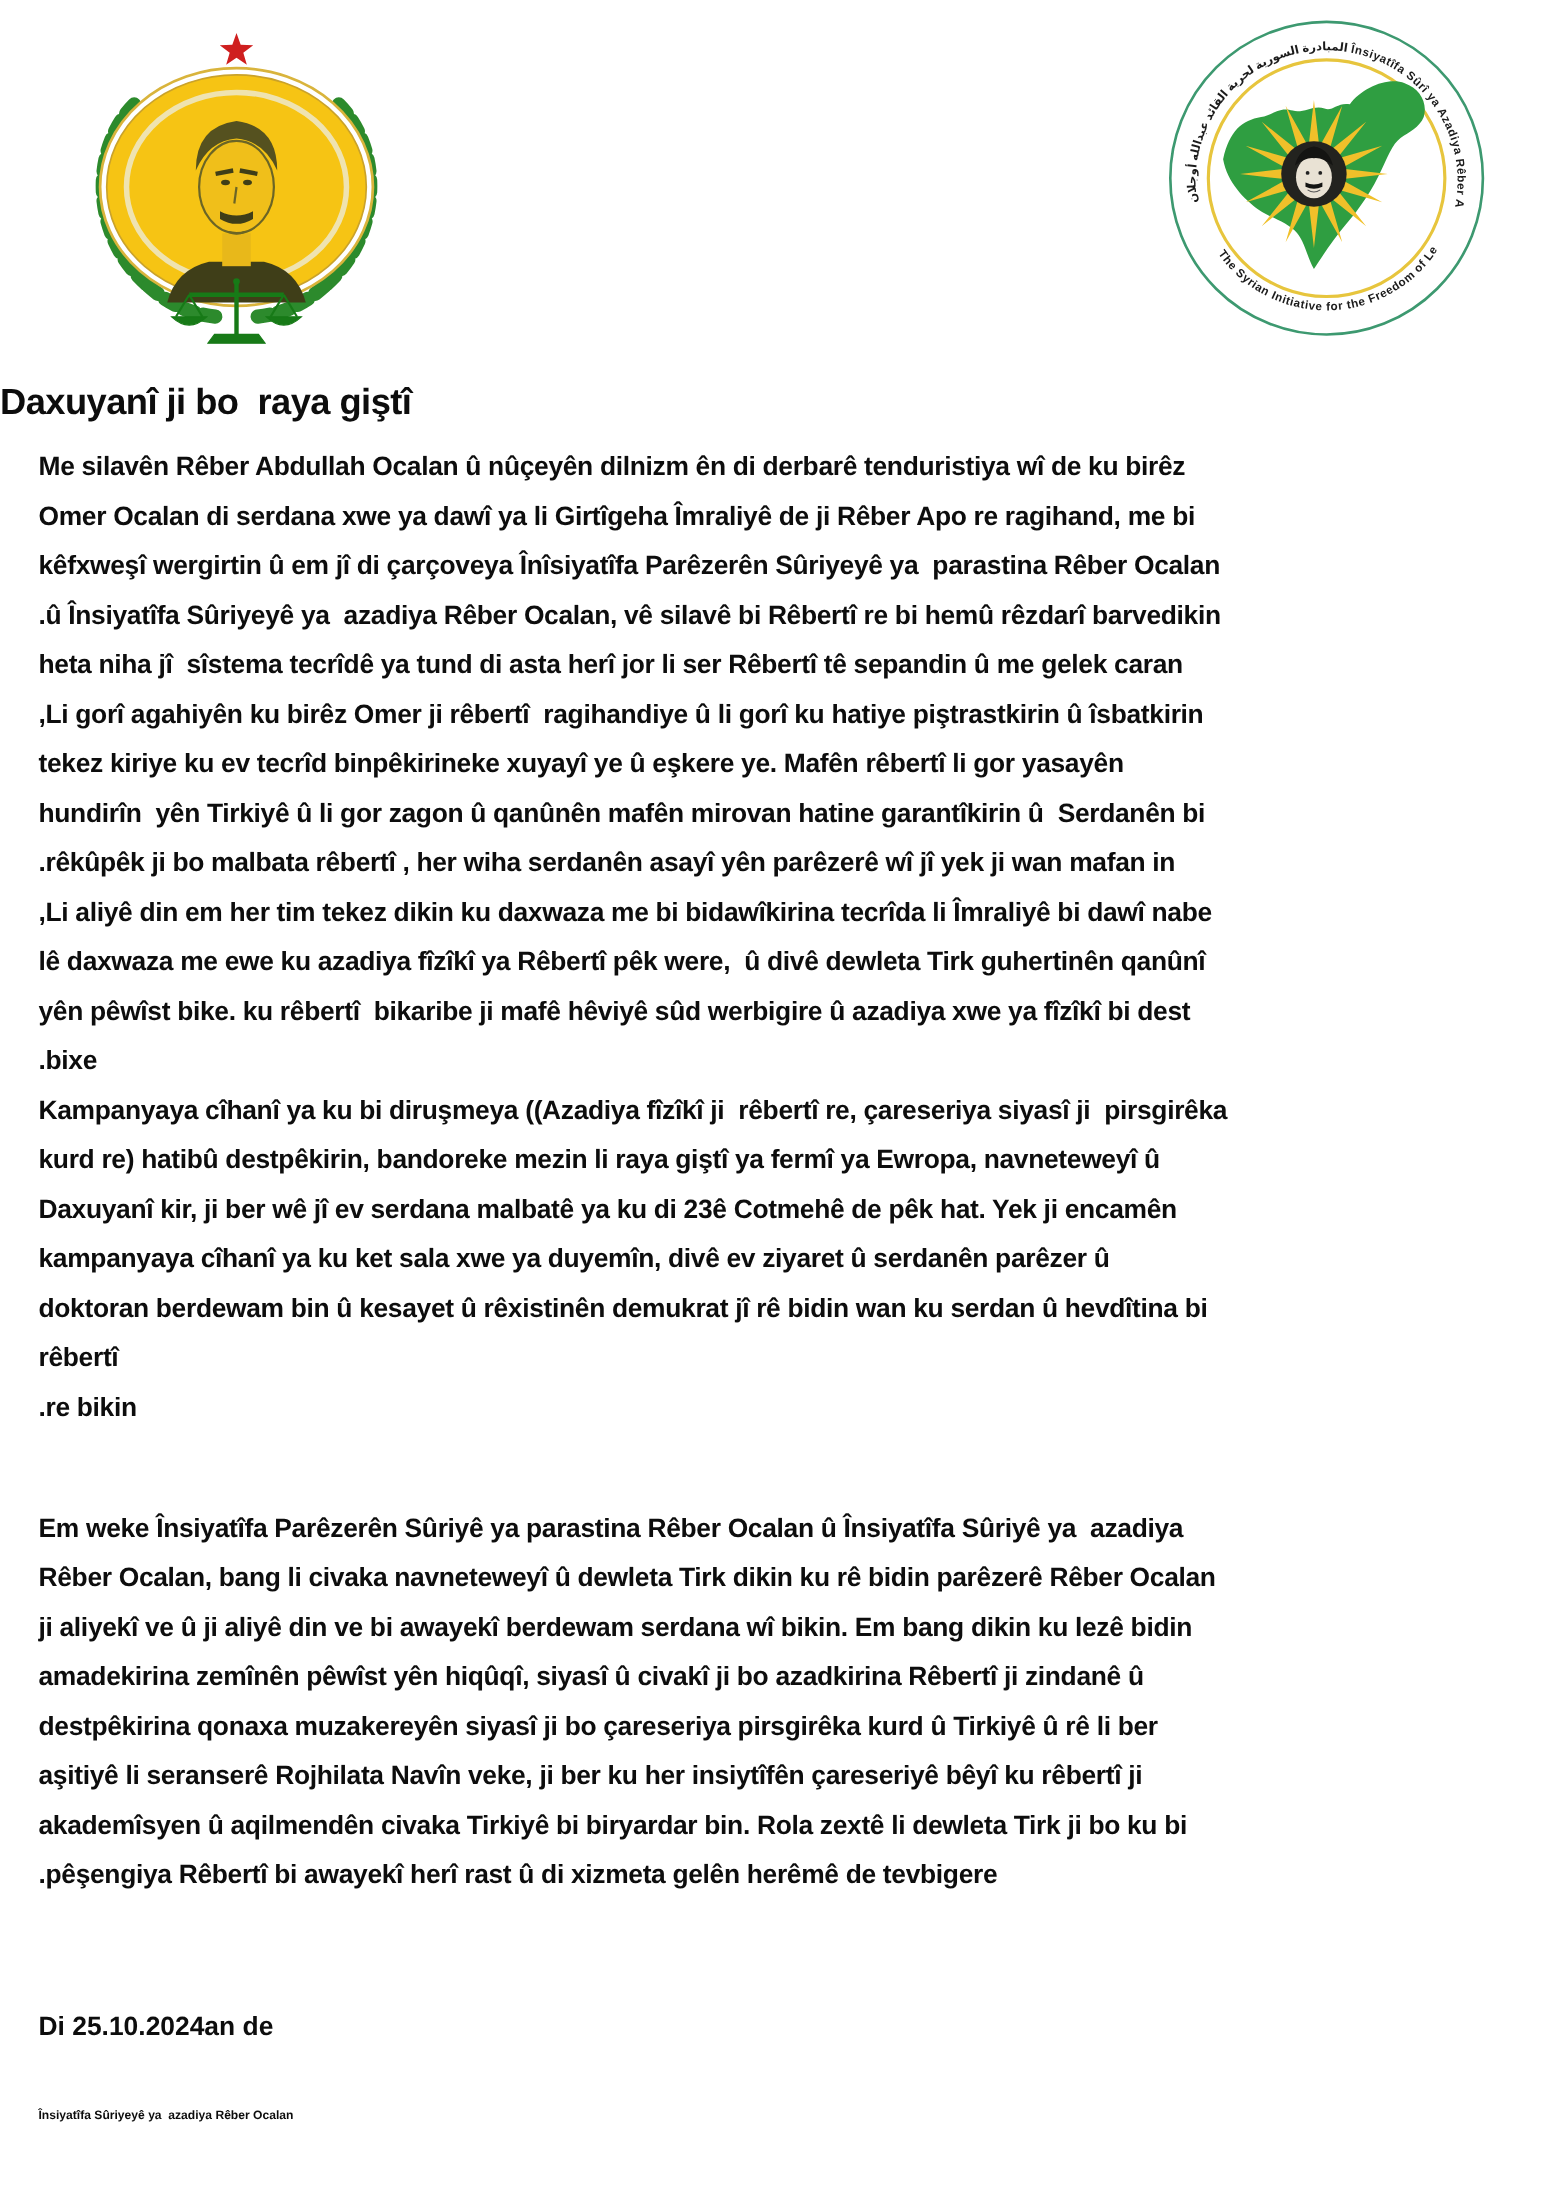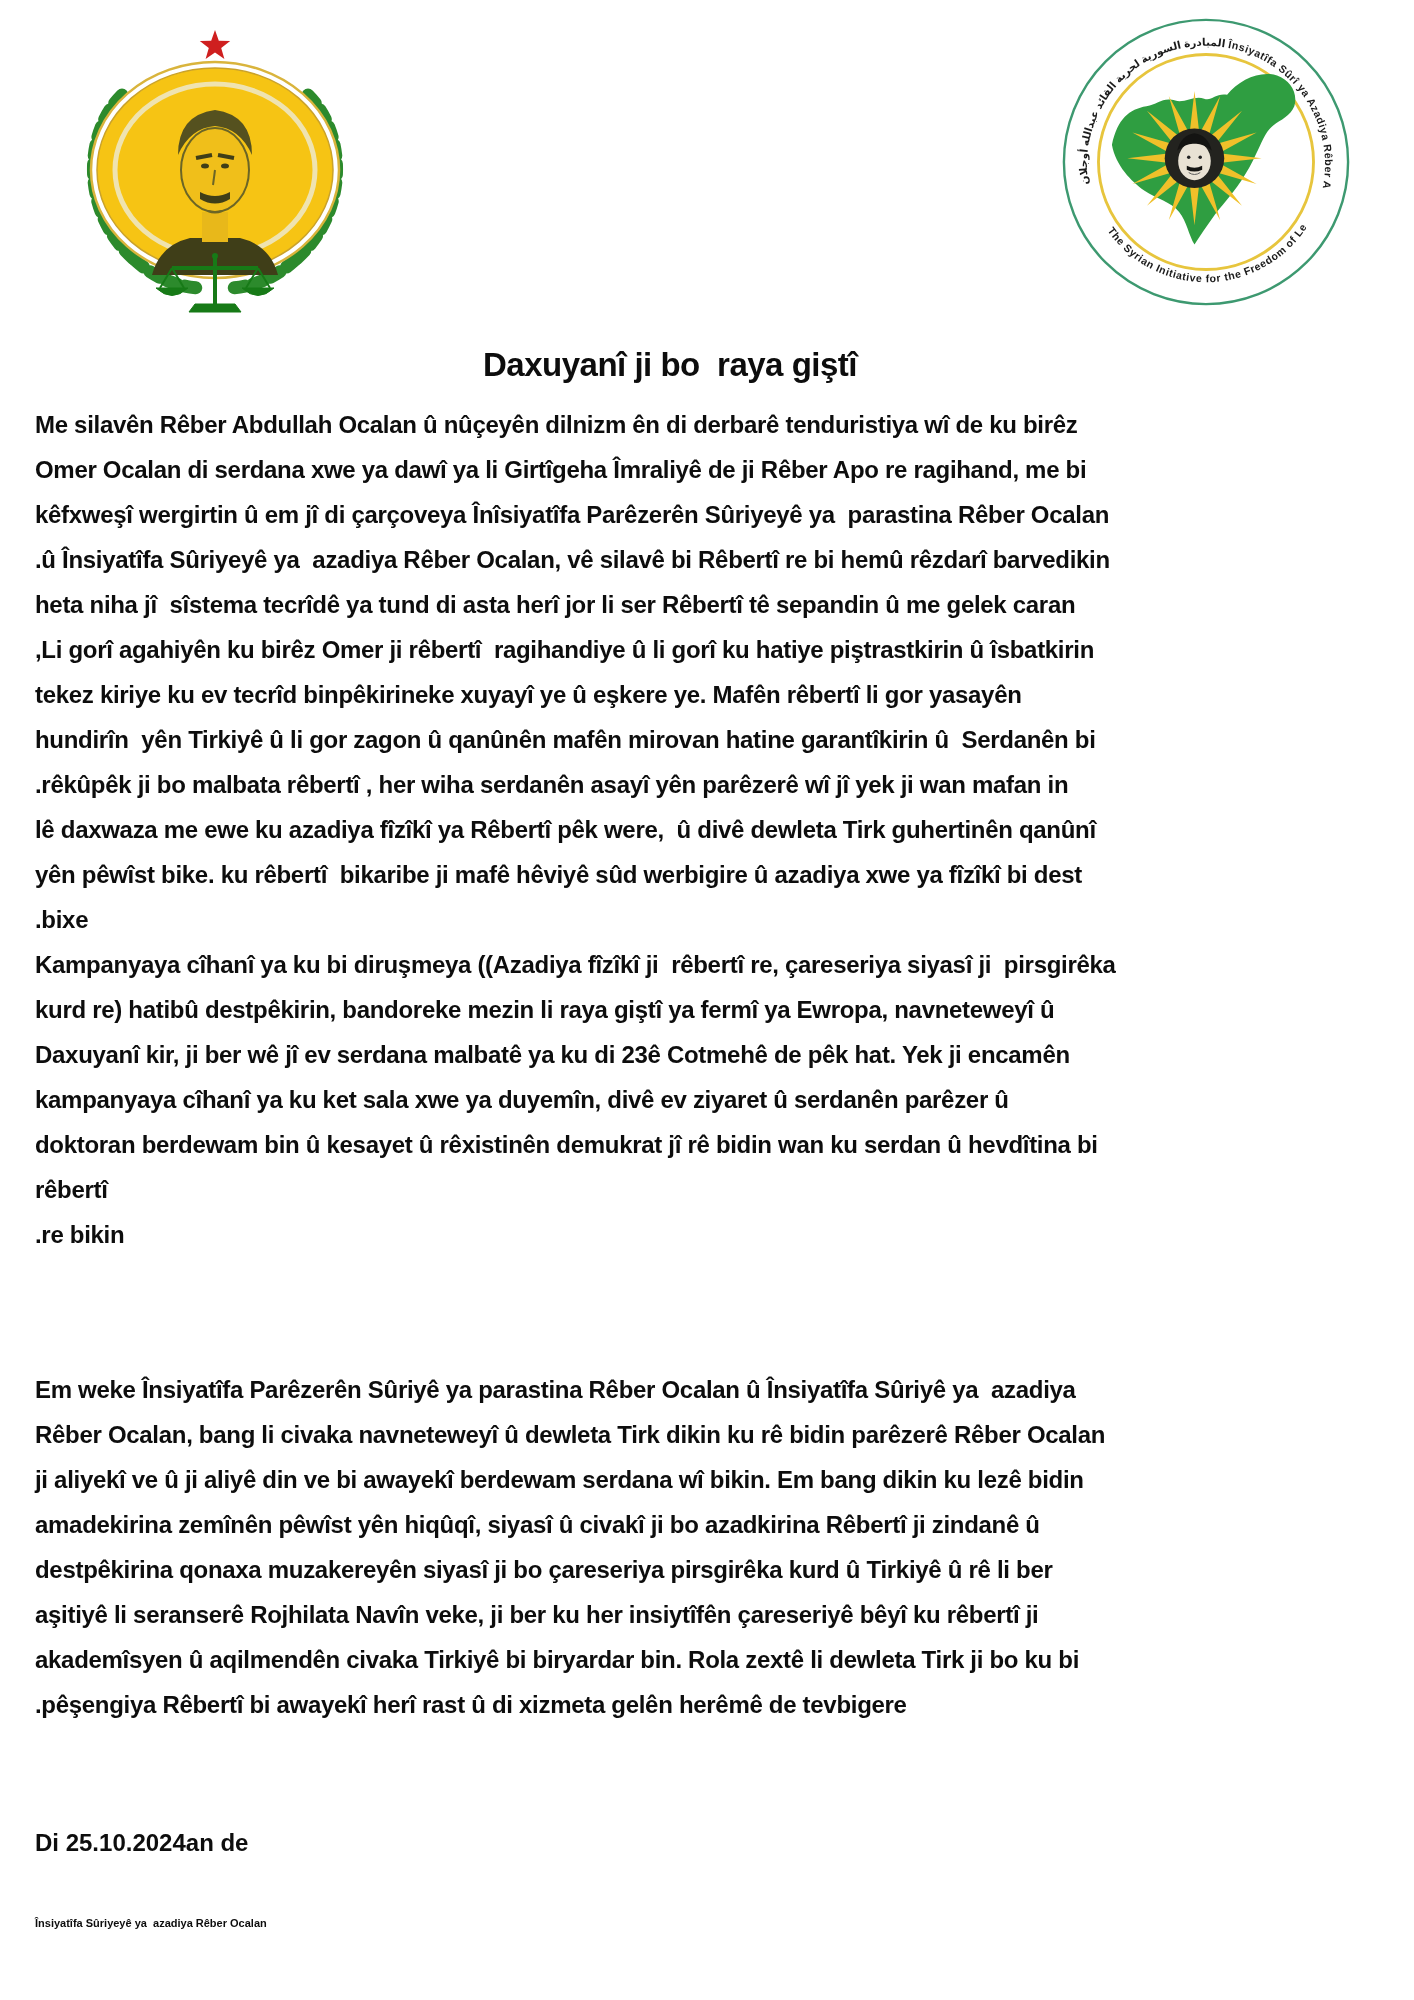--- a/index.html
+++ b/index.html
@@ -6,21 +6,21 @@
   .page{
     position:relative;width:1414px;height:2000px;margin:0 auto;
     background:#ffffff;overflow:hidden;
     font-family:"Liberation Sans","DejaVu Sans",sans-serif;color:#0d0d0d;
   }
   .logo{position:absolute;}
   .logo-left{left:60px;top:20px;width:310px;height:300px;}
   .logo-right{left:1062px;top:18px;width:288px;height:288px;}
   .title{
     position:absolute;left:0;top:346px;width:1340px;margin:0;
-    text-align:center;font-size:33px;font-weight:700;letter-spacing:-0.5px;
+    font-size:33px;font-weight:700;letter-spacing:-0.5px;
     white-space:pre;
   }
   .bodyblock{position:absolute;left:35px;width:1350px;}
   .para1{top:402px;}
   .para2{top:1367px;}
   .line{
     font-size:24px;font-weight:700;line-height:45px;letter-spacing:-0.3px;
     white-space:pre;
   }
   .dateline{position:absolute;left:35px;top:1820px;font-size:24px;font-weight:700;line-height:45px;white-space:pre;}
@@ -108,20 +108,21 @@
   <div class="bodyblock para1">
       <div class="line">Me silavên Rêber Abdullah Ocalan û nûçeyên dilnizm ên di derbarê tenduristiya wî de ku birêz</div>
       <div class="line">Omer Ocalan di serdana xwe ya dawî ya li Girtîgeha Îmraliyê de ji Rêber Apo re ragihand, me bi</div>
       <div class="line">kêfxweşî wergirtin û em jî di çarçoveya Înîsiyatîfa Parêzerên Sûriyeyê ya  parastina Rêber Ocalan</div>
       <div class="line">.û Însiyatîfa Sûriyeyê ya  azadiya Rêber Ocalan, vê silavê bi Rêbertî re bi hemû rêzdarî barvedikin</div>
       <div class="line">heta niha jî  sîstema tecrîdê ya tund di asta herî jor li ser Rêbertî tê sepandin û me gelek caran</div>
       <div class="line">,Li gorî agahiyên ku birêz Omer ji rêbertî  ragihandiye û li gorî ku hatiye piştrastkirin û îsbatkirin</div>
       <div class="line">tekez kiriye ku ev tecrîd binpêkirineke xuyayî ye û eşkere ye. Mafên rêbertî li gor yasayên</div>
       <div class="line">hundirîn  yên Tirkiyê û li gor zagon û qanûnên mafên mirovan hatine garantîkirin û  Serdanên bi</div>
       <div class="line">.rêkûpêk ji bo malbata rêbertî , her wiha serdanên asayî yên parêzerê wî jî yek ji wan mafan in</div>
+      <div class="line">,Li aliyê din em her tim tekez dikin ku daxwaza me bi bidawîkirina tecrîda li Îmraliyê bi dawî nabe</div>
       <div class="line">lê daxwaza me ewe ku azadiya fîzîkî ya Rêbertî pêk were,  û divê dewleta Tirk guhertinên qanûnî</div>
       <div class="line">yên pêwîst bike. ku rêbertî  bikaribe ji mafê hêviyê sûd werbigire û azadiya xwe ya fîzîkî bi dest</div>
       <div class="line">.bixe</div>
       <div class="line">Kampanyaya cîhanî ya ku bi diruşmeya ((Azadiya fîzîkî ji  rêbertî re, çareseriya siyasî ji  pirsgirêka</div>
       <div class="line">kurd re) hatibû destpêkirin, bandoreke mezin li raya giştî ya fermî ya Ewropa, navneteweyî û</div>
       <div class="line">Daxuyanî kir, ji ber wê jî ev serdana malbatê ya ku di 23ê Cotmehê de pêk hat. Yek ji encamên</div>
       <div class="line">kampanyaya cîhanî ya ku ket sala xwe ya duyemîn, divê ev ziyaret û serdanên parêzer û</div>
       <div class="line">doktoran berdewam bin û kesayet û rêxistinên demukrat jî rê bidin wan ku serdan û hevdîtina bi</div>
       <div class="line">rêbertî</div>
       <div class="line">.re bikin</div>

